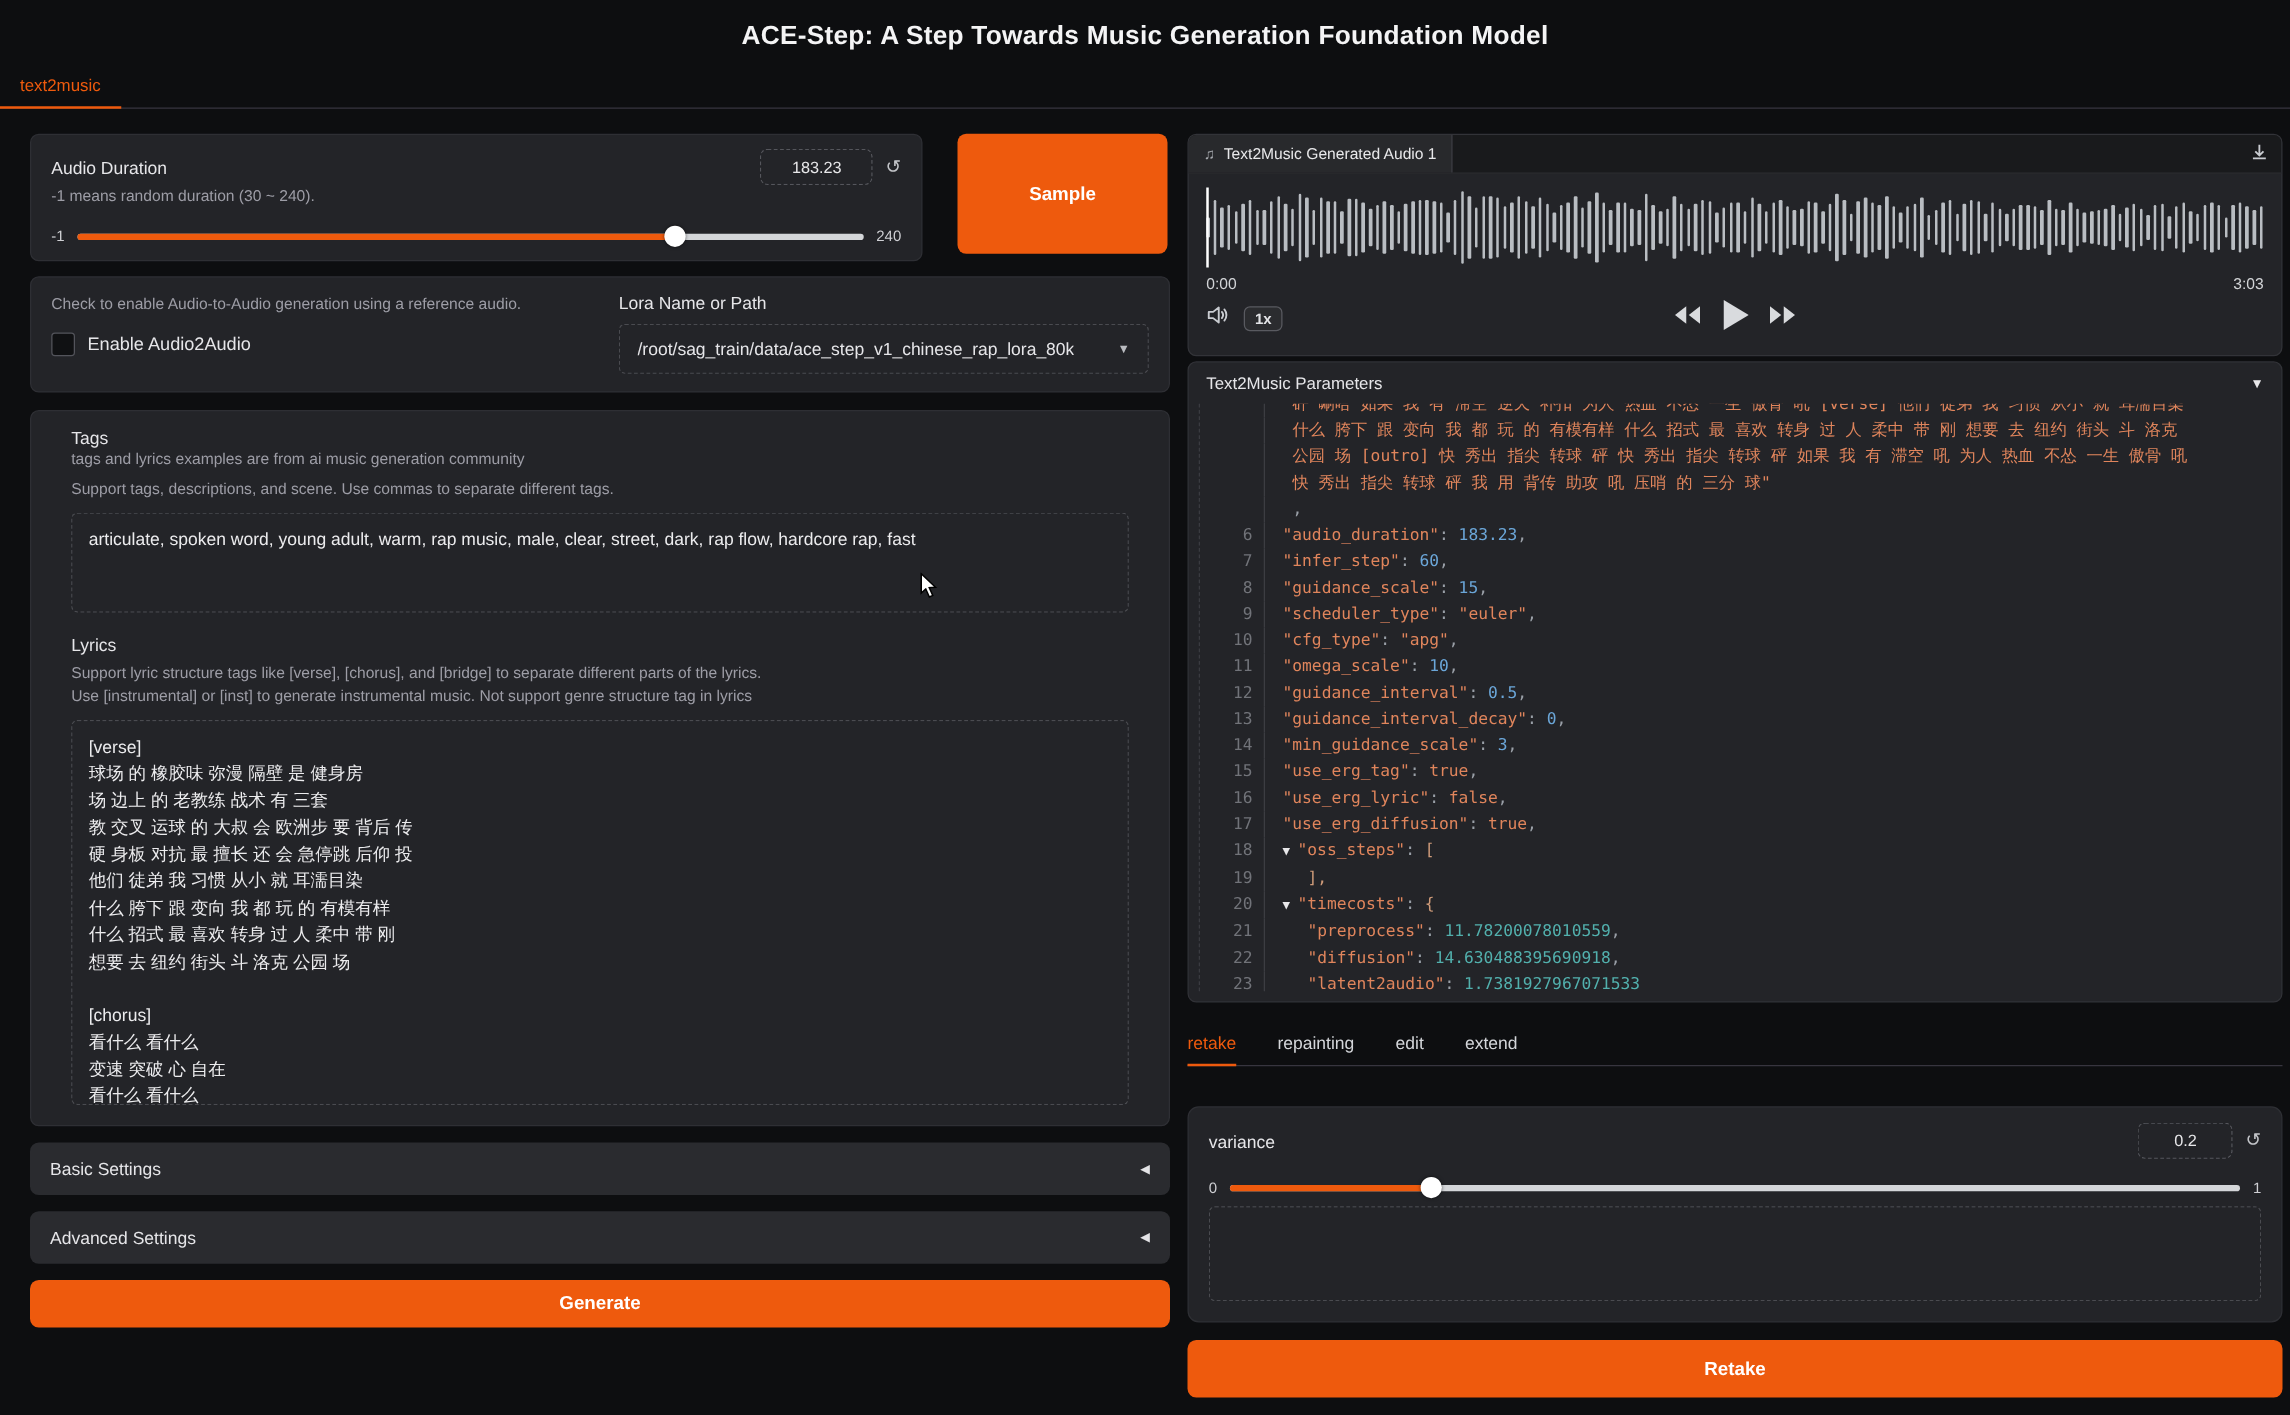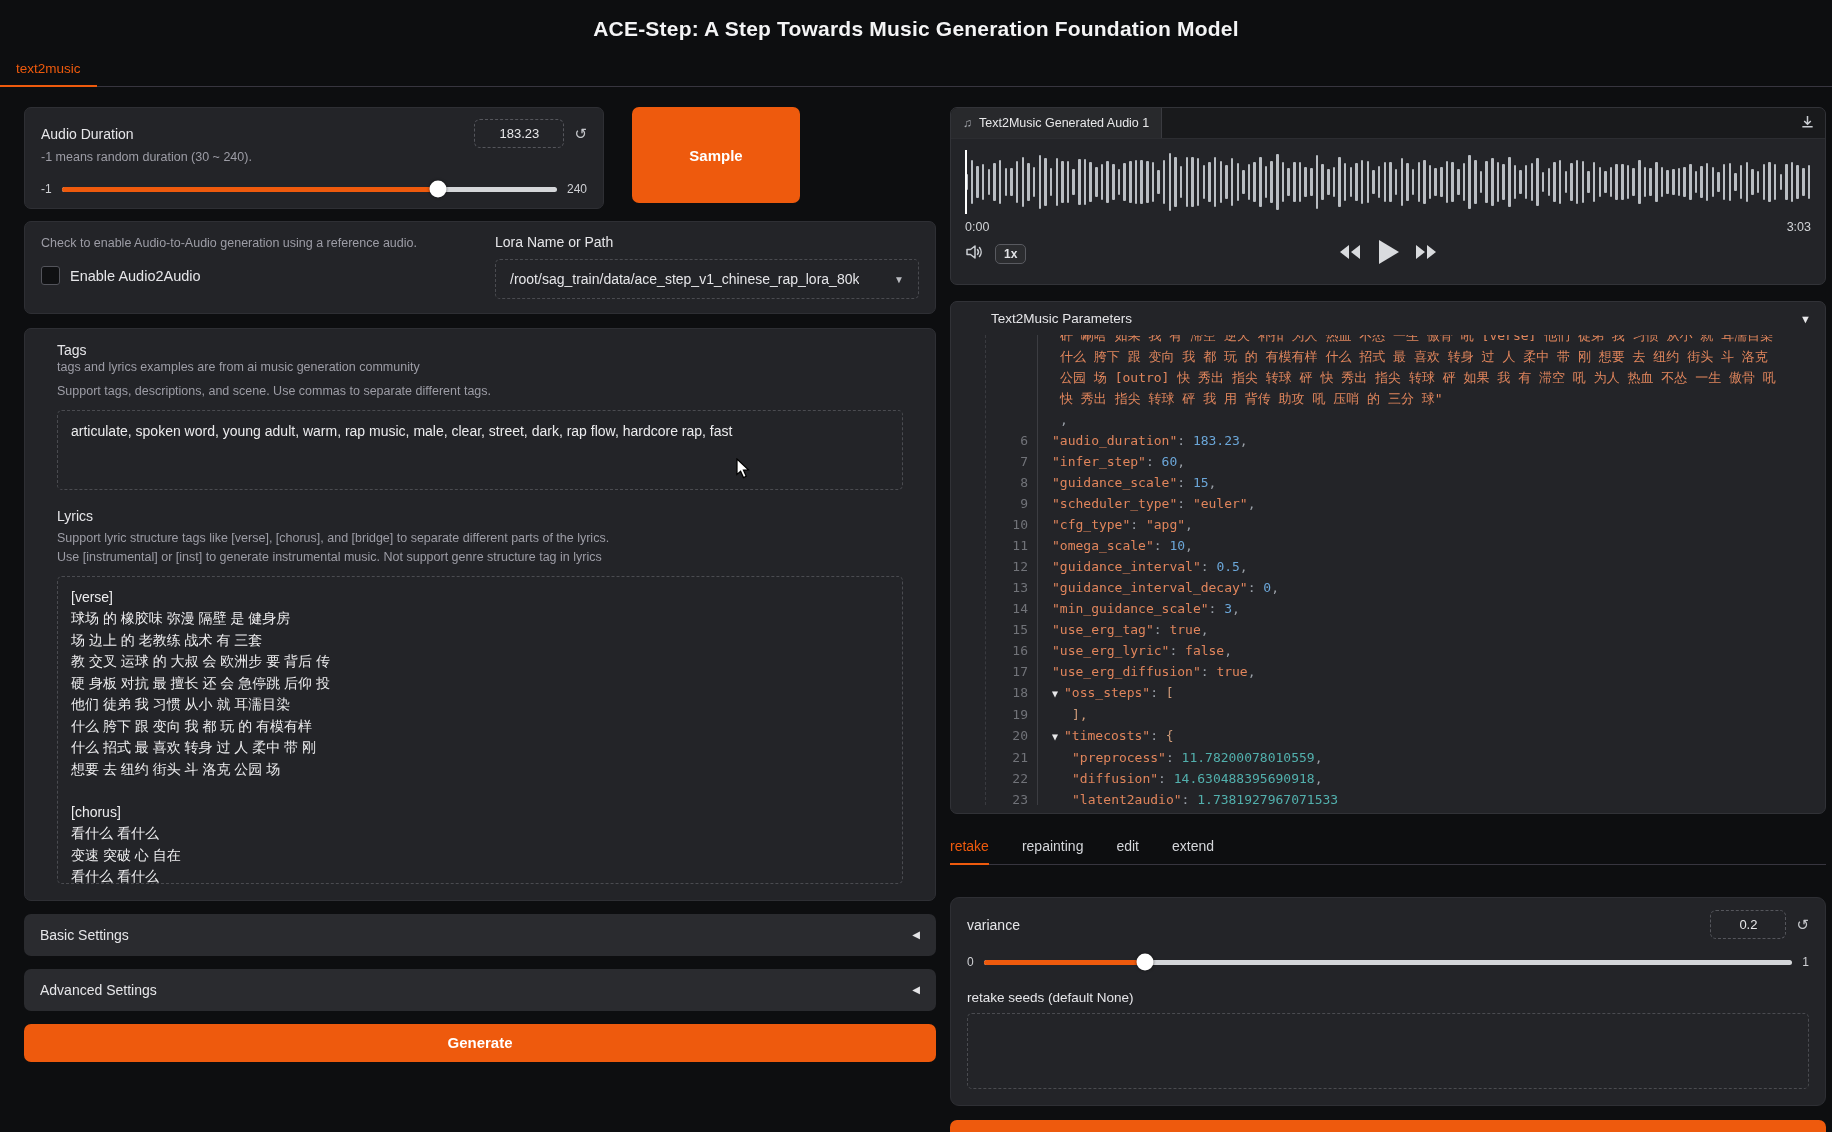--- a/index.html
+++ b/index.html
@@ -25,21 +25,21 @@
   .dashed-box{border:1px dashed #4a4b50;border-radius:5px;background:transparent;}
   
   .slider-row{display:flex;align-items:center;gap:10px;}
   .slider-end{font-size:12px;color:#cfd0d4;flex:none;}
   .slider{position:relative;height:5px;flex:1;background:#d4d6d9;border-radius:3px;cursor:pointer;}
   .slider-fill{position:absolute;left:0;top:0;bottom:0;background:var(--accent);border-radius:3px;}
   .slider-thumb{position:absolute;top:50%;width:17px;height:17px;background:#fff;border-radius:50%;
                 transform:translate(-50%,-50%);box-shadow:0 0 3px rgba(0,0,0,.6);}
   
   .row1{display:flex;gap:28px;}
-  .duration-panel{width:580px;height:102px;padding:11px 16px;}
+  .duration-panel{width:714px;height:102px;padding:11px 16px;}
   .dp-head{display:flex;justify-content:space-between;align-items:center;}
   .dp-right{display:flex;align-items:center;}
   .btn-orange{background:var(--accent);border:none;border-radius:7px;color:#fff;font-weight:bold;
               font-family:"Liberation Sans",sans-serif;cursor:pointer;}
   .sample-btn{width:168px;height:96px;font-size:15px;}
   
   .a2a-panel{margin-top:12px;padding:12px 16px 14px;display:flex;gap:30px;}
   .a2a-left{flex:1;}
   .check-row{display:flex;align-items:center;gap:10px;margin-top:13px;cursor:pointer;}
   .checkbox{width:17px;height:17px;background:#101113;border:1px solid #53545b;border-radius:3px;flex:none;}
@@ -74,21 +74,21 @@
   .playhead{position:absolute;left:0;top:0;bottom:0;width:2px;background:#fff;}
   .time-row{margin:6px 14px 0;display:flex;justify-content:space-between;font-size:12.5px;color:#d2d4d7;}
   .controls{position:relative;height:42px;margin-top:1px;}
   .ctrl-left{position:absolute;left:14px;top:8px;display:flex;align-items:center;gap:10px;}
   .speed-chip{border:1px solid #595a60;background:#2b2c2f;border-radius:5px;padding:2px 8px;
               font-size:12px;font-weight:bold;color:#e3e4e7;cursor:pointer;}
   .ctrl-center{position:absolute;left:0;right:0;top:4px;display:flex;justify-content:center;
                align-items:center;gap:16px;}
   .ctrl-center svg{cursor:pointer;}
   
-  .params-panel{margin-top:16px;border:1px solid #313237;padding-bottom:8px;padding-left:26px;}
+  .params-panel{margin-top:4px;border:1px solid #313237;padding-bottom:8px;}
   .params-head{padding:9px 14px 7px;display:flex;justify-content:space-between;align-items:center;}
   .params-head .lbl{font-size:13.5px;}
   .collapse-icon{font-size:11px;color:#e8e8ea;cursor:pointer;}
   .code{margin:2px 8px 0;height:470px;overflow:hidden;font-family:"DejaVu Sans Mono",monospace;
         font-size:13px;line-height:21px;border-left:1px dashed #3a3b40;}
   .crow{display:flex;}
   .gut{width:42px;flex:none;text-align:right;padding-right:9px;color:#717379;
        border-right:1px solid #3c3d42;}
   .ctext{padding-left:14px;white-space:pre-wrap;color:#c8cbd0;text-align:right;}
   .ctext.wrap{padding-left:22px;}
@@ -527,21 +527,20 @@
           </div>
         </div>
         <div class="slider-row" style="margin-top:16px;">
           <span class="slider-end">0</span>
           <div class="slider">
             <div class="slider-fill" style="width:20%;"></div>
             <div class="slider-thumb" style="left:20%;"></div>
           </div>
           <span class="slider-end">1</span>
         </div>
-        <label class="lbl" style="margin-top:21px;font-size:13.5px;">retake seeds (default None)</label>
         <div class="textbox seeds-box dashed-box"></div>
       </section>
 
       <button class="btn-orange retake-btn">Retake</button>
     </div>
   </div>
 
   <span class="mouse-cursor">
     <svg width="15" height="21" viewBox="0 0 15 21">
       <polygon points="1,1 1,16.5 4.6,13.2 7.5,19.6 10.2,18.3 7.4,12.1 12.4,11.8" fill="#ffffff" stroke="#000000" stroke-width="1.2"></polygon>

